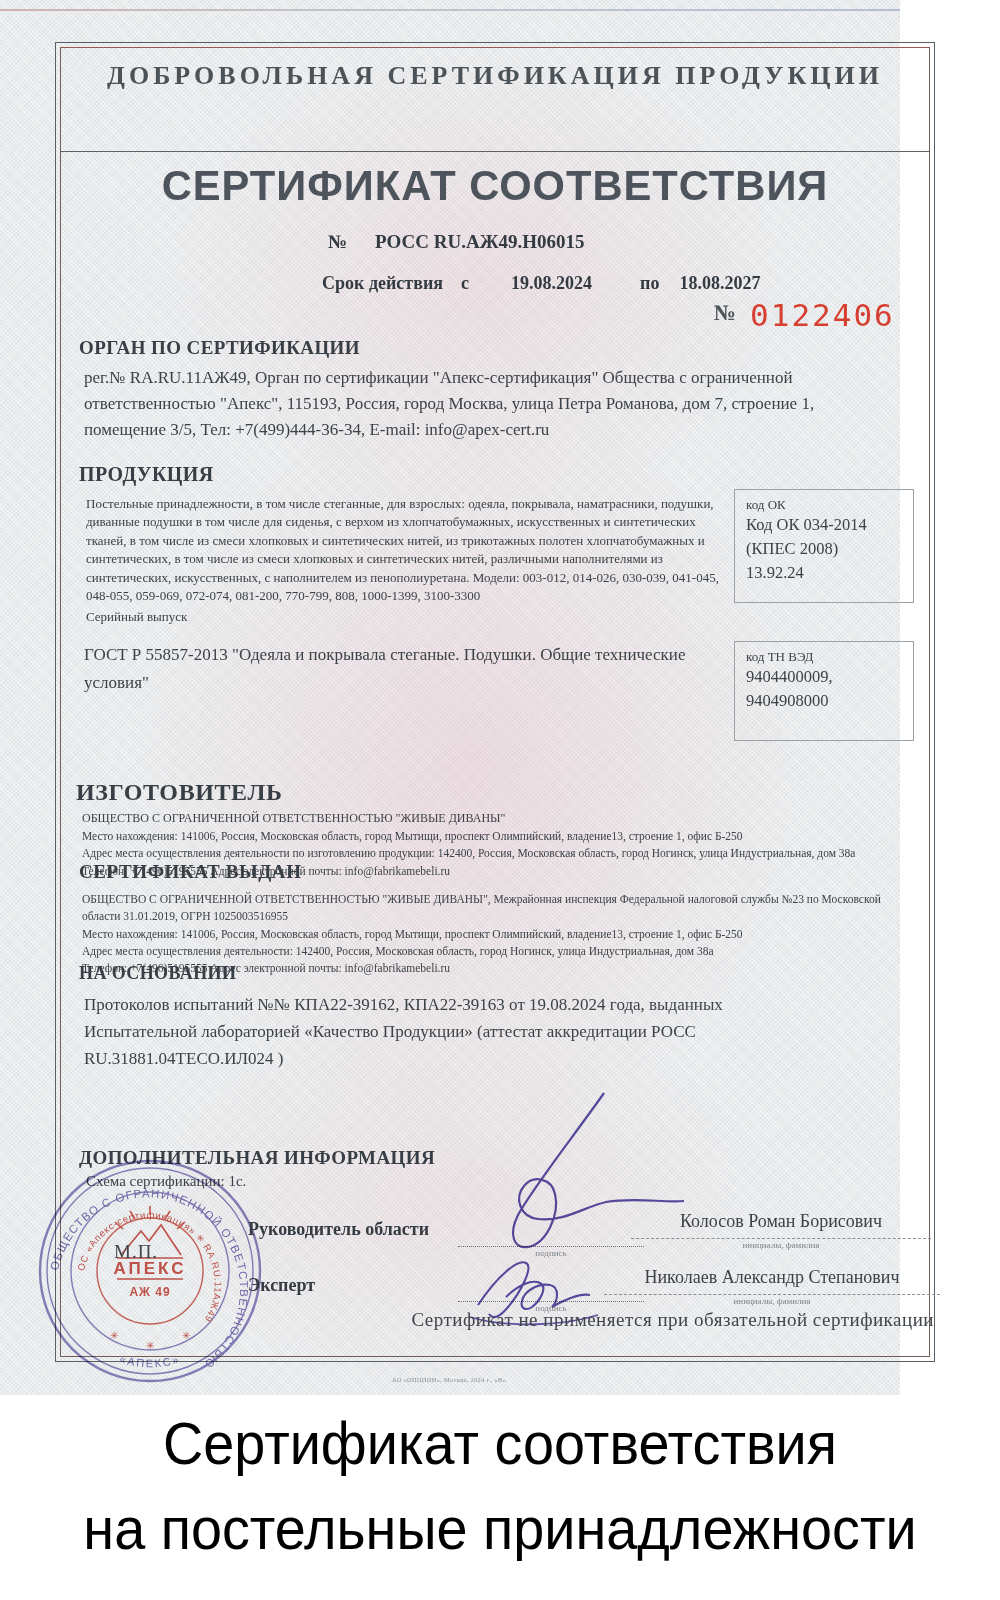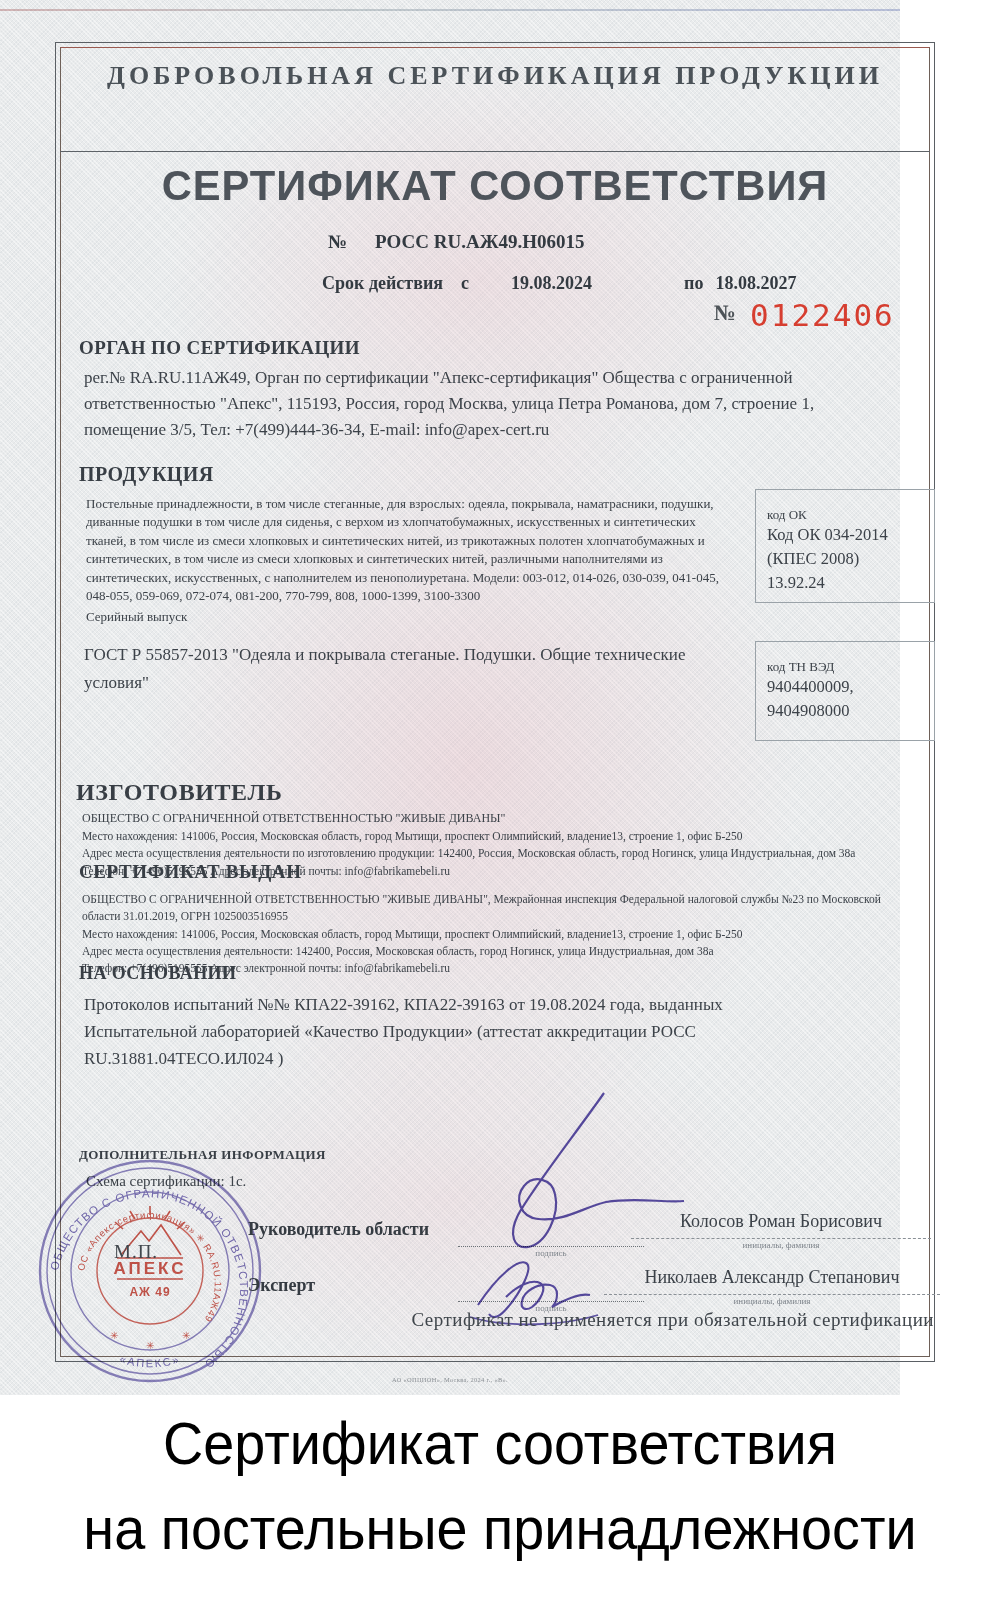--- a/index.html
+++ b/index.html
@@ -30,55 +30,55 @@
 
   .header-title { left:0; right:0; top:18px; text-align:center; font-weight:700; font-size:26px;
                   letter-spacing:4px; color:#4b5258; }
   .cert-title { left:0; right:0; top:118px; text-align:center; font-family:"Liberation Sans",sans-serif;
                 font-weight:700; font-size:43px; letter-spacing:1px; color:#4e545b; transform:scaleX(.97); }
 
   .row-number { top:188px; left:272px; font-weight:700; font-size:19px; color:#333a41; }
   .row-number .val { margin-left:28px; }
   .row-validity { top:230px; left:266px; font-weight:700; font-size:18px; color:#333a41; }
   .row-validity span { display:inline-block; }
-  .v-from-label { margin-left:18px; } .v-from { margin-left:42px; } .v-to-label { margin-left:92px; } .v-to { margin-left:12px; }
+  .v-from-label { margin-left:18px; } .v-from { margin-left:42px; } .v-to-label { margin-left:48px; } .v-to { margin-left:20px; }
   .row-serial { top:254px; left:658px; }
   .serial-label { font-size:22px; color:#4d5358; font-weight:600; vertical-align:6px; }
   .serial-value { font-family:"DejaVu Sans Mono",monospace; font-size:31px; letter-spacing:2px; color:#d63e30; margin-left:14px; }
 
   .sec-h { font-weight:700; color:#383e45; letter-spacing:.4px; }
   .body-text { color:#3c4249; }
 
   .org-h  { left:23px; top:294px; font-size:19px; }
   .org-b  { left:28px; top:322px; width:816px; font-size:17px; line-height:1.52; }
 
   .prod-h { left:23px; top:420px; font-size:20px; }
   .prod-b { left:30px; top:452px; width:650px; font-size:13px; line-height:1.42; }
   .prod-serial { margin-top:2px; }
 
-  .code-box { border:1px solid #9aa2a8; padding:17px 11px; color:#3c4249;margin-left:21px; }
+  .code-box { border:1px solid #9aa2a8; padding:7px 11px; color:#3c4249; }
   .code-box .lbl { font-size:13px; }
   .code-box .ln  { font-size:16.5px; line-height:1.45; }
   .okp-box   { left:678px; top:446px; width:180px; height:114px; }
   .tnved-box { left:678px; top:598px; width:180px; height:100px; }
 
   .comp-h { left:23px; top:570px; font-size:18px; }
   .comp-b { left:28px; top:598px; width:612px; font-size:17px; line-height:1.65; }
 
   .manu-h { left:20px; top:736px; font-size:24px; letter-spacing:.6px; }
   .manu-b { left:26px; top:766px; width:834px; font-size:11.5px; line-height:1.55; }
   .manu-b .l0 { font-size:12px; }
 
   .issued-h { left:23px; top:818px; font-size:19px; letter-spacing:.6px; }
   .issued-b { left:26px; top:848px; width:840px; font-size:11.5px; line-height:1.5; }
 
   .basis-h { left:23px; top:920px; font-size:18px; }
   .basis-b { left:28px; top:948px; width:726px; font-size:17px; line-height:1.6; }
 
-  .add-h { left:23px; top:1104px; font-size:13px; }
+  .add-h { left:23px; top:1104px; font-size:19px; }
   .add-b { left:30px; top:1130px; font-size:15px; }
 
   .mp { left:58px; top:1198px; font-size:19px; color:#41474d; letter-spacing:1px; }
 
   .sig-role { left:192px; font-weight:700; font-size:18px; color:#353b42; }
   .sig-line { border-top:1.5px dotted #6d7378; width:186px; }
   .sig-cap  { font-size:9px; color:#7d838a; text-align:center; padding-top:1px; }
   .name-block { text-align:center; color:#3c4249; }
   .name-block .nm { font-size:18px; padding-bottom:6px; border-bottom:1.5px dashed #8a9096; }
 

